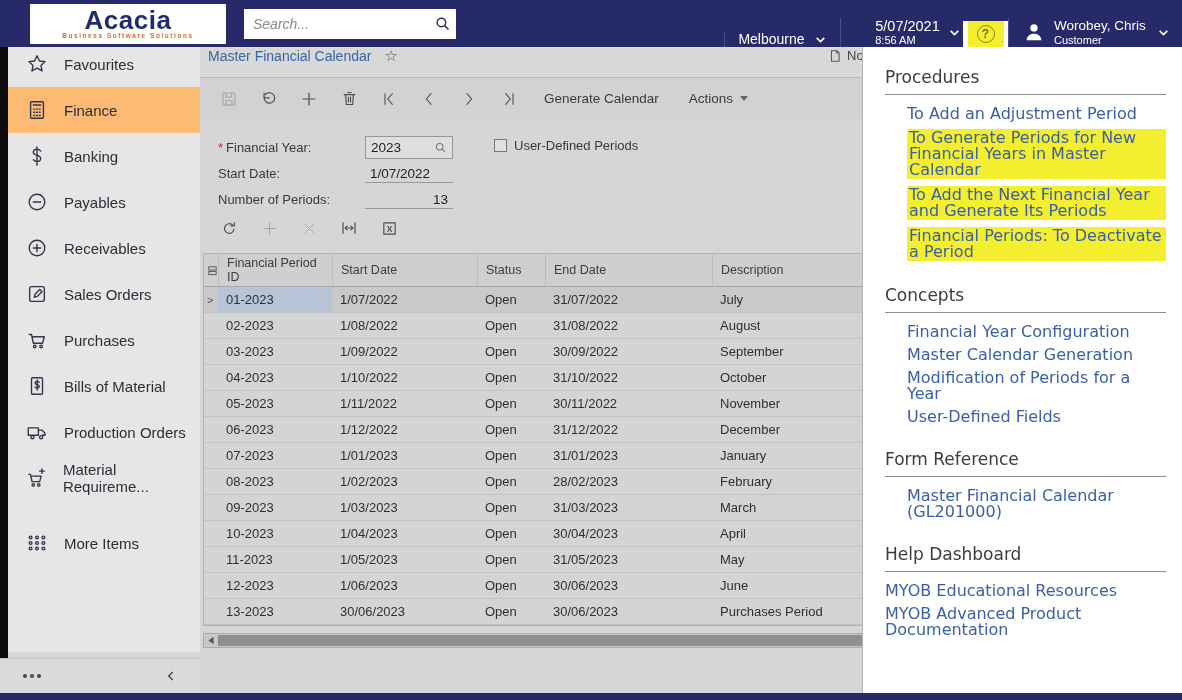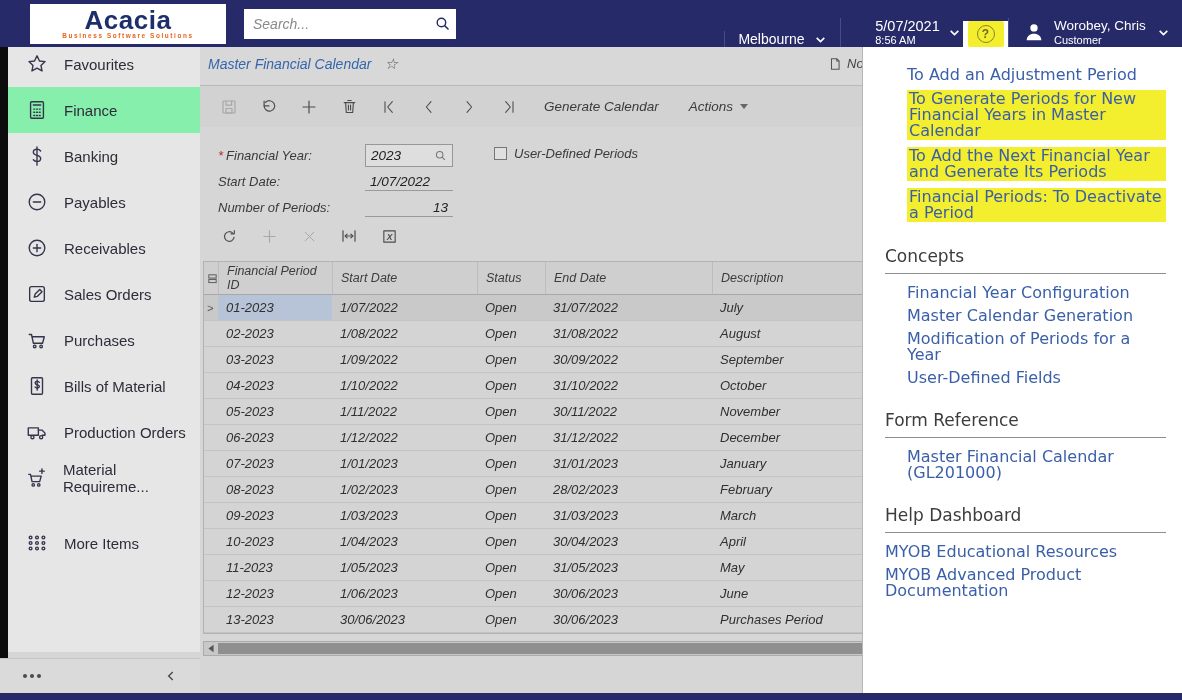--- a/index.html
+++ b/index.html
@@ -35,32 +35,32 @@
   .user-col { display:flex; flex-direction:column; line-height:1.2; }
   .user-name { font-size:13.5px; }
   .user-role { font-size:11px; }
   .chev { flex:0 0 auto; }
 
   
   .left-strip { position:absolute; left:0; top:47px; width:8px; height:611px; background:#0c0c0c; z-index:24; }
   .sidebar { position:absolute; left:8px; top:41px; width:192px; height:611px; background:#e6e6e6; z-index:20; }
   .side-item { height:46px; display:flex; align-items:center; gap:15px; padding-left:17px;
                font-size:15px; color:#2d2d3a; cursor:pointer; }
-  .side-item.selected { background:#86efac; }
+  .side-item.selected { background:#fdba74; }
   .side-item .icn { width:24px; height:24px; color:#34344c; display:flex; align-items:center; justify-content:center; }
   .icn svg { stroke:currentColor; fill:none; stroke-width:1.5; stroke-linecap:round; stroke-linejoin:round; }
   .more-item { margin-top:19px; }
   .side-footer { position:absolute; left:0; top:658px; width:200px; height:35px; background:#dadada;
                  display:flex; align-items:center; justify-content:space-between; padding:0 22px;
                  z-index:26; color:#4a4a4a; border-top:1px solid #c6c6c6; }
   .dots3 { letter-spacing:2px; font-size:15px; font-weight:bold; cursor:pointer; }
   .collapse { cursor:pointer; }
 
   
-  .main { position:absolute; left:200px; top:42px; width:982px; height:645px; z-index:10;font-style:italic; }
+  .main { position:absolute; left:200px; top:34px; width:982px; height:645px; z-index:10; }
   .crumb-row { height:43px; display:flex; align-items:center; padding-left:8px;
                background:#d8d8d8; position:relative; }
   .crumb-link { color:#3566ab; font-size:14px; cursor:pointer; }
   .crumb-star { margin-left:13px; color:#555; font-size:15px; cursor:pointer; }
   .notes { position:absolute; left:628px; top:0; height:43px; display:flex; align-items:center;
            gap:5px; color:#444; font-size:13px; cursor:pointer; }
   .cmd-bar { height:42px; background:#d2d2d2; border-top:1px solid #b9b9b9;
              display:flex; align-items:center; padding-left:9px; }
   .tbtn { width:40px; height:30px; display:flex; align-items:center; justify-content:center;
           color:#4c4c4c; cursor:pointer; }
@@ -604,20 +604,21 @@
       <svg width="8" height="9" viewBox="0 0 12 14" fill="#555">
           <polygon points="10,1 2,7 10,13"></polygon>
         </svg>
     </span>
     <span class="hs-thumb"></span>
   </div>
 </div>
 
 <div class="help-panel">
   <div class="hp-section">
+    <div class="hp-heading">Procedures</div>
     <div class="hp-links">
 
     <a class="hlink">To Add an Adjustment Period</a>
         <a class="hlink hl">To Generate Periods for New Financial Years in Master Calendar</a>
         <a class="hlink hl">To Add the Next Financial Year and Generate Its Periods</a>
         <a class="hlink hl">Financial Periods: To Deactivate a Period</a>
       </div>
   </div>
   <div class="hp-section">
     <div class="hp-heading">Concepts</div>

